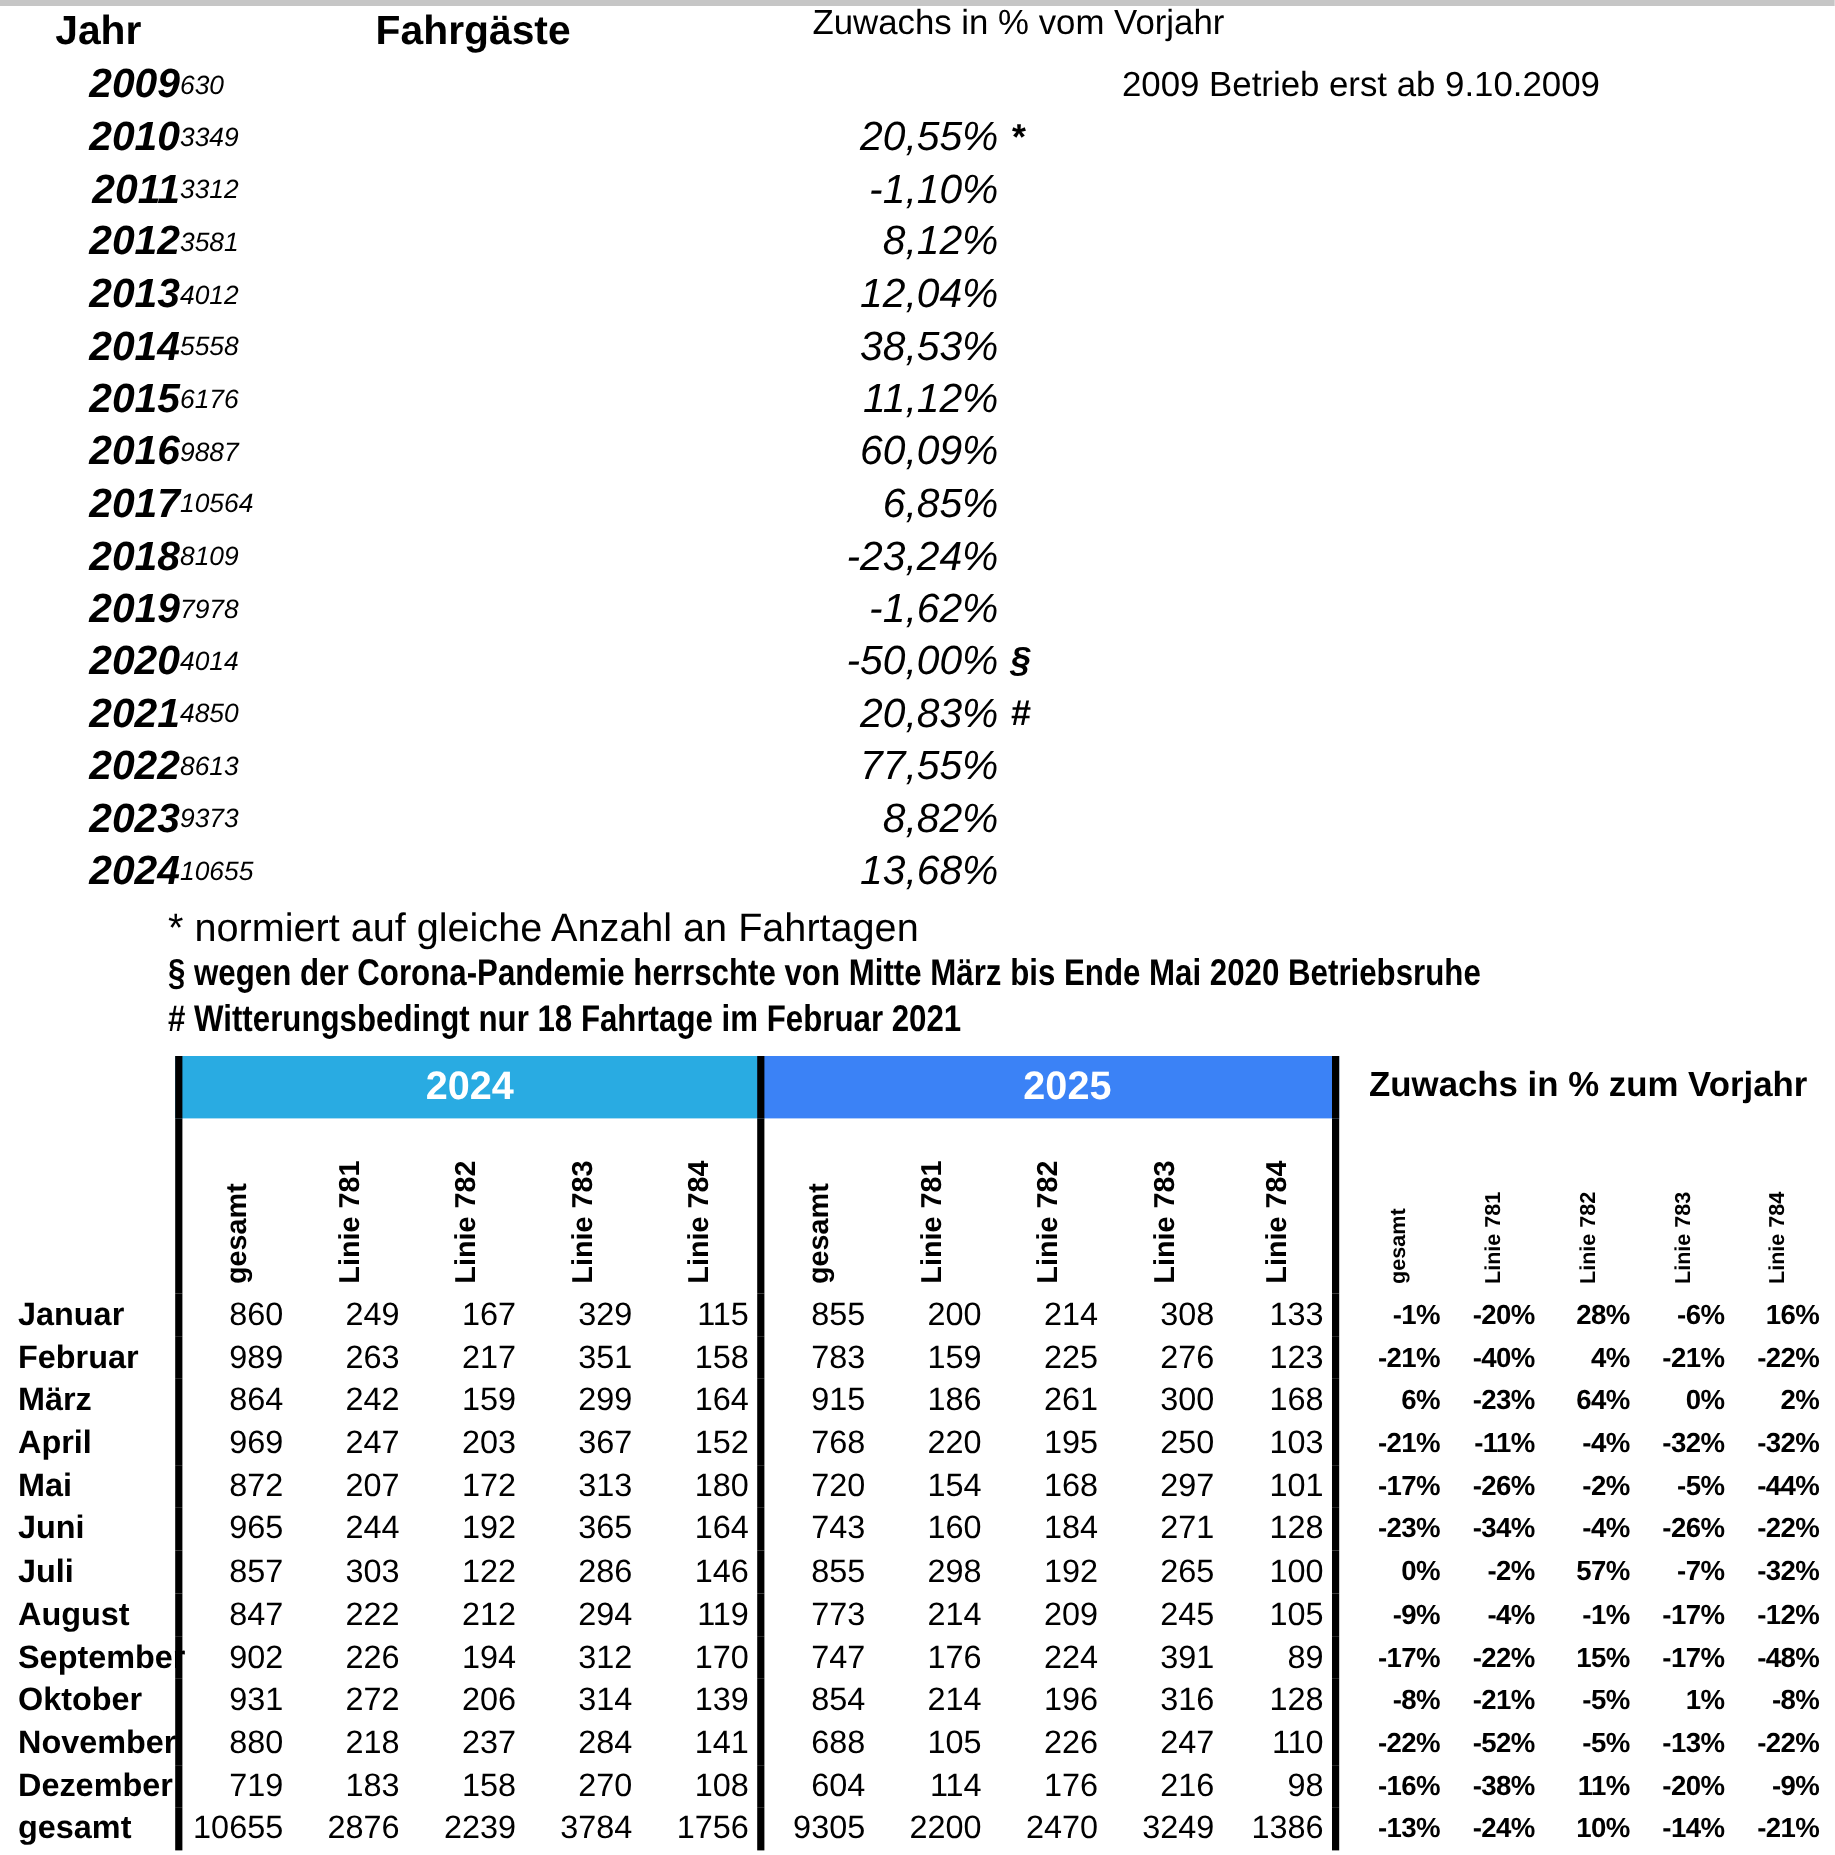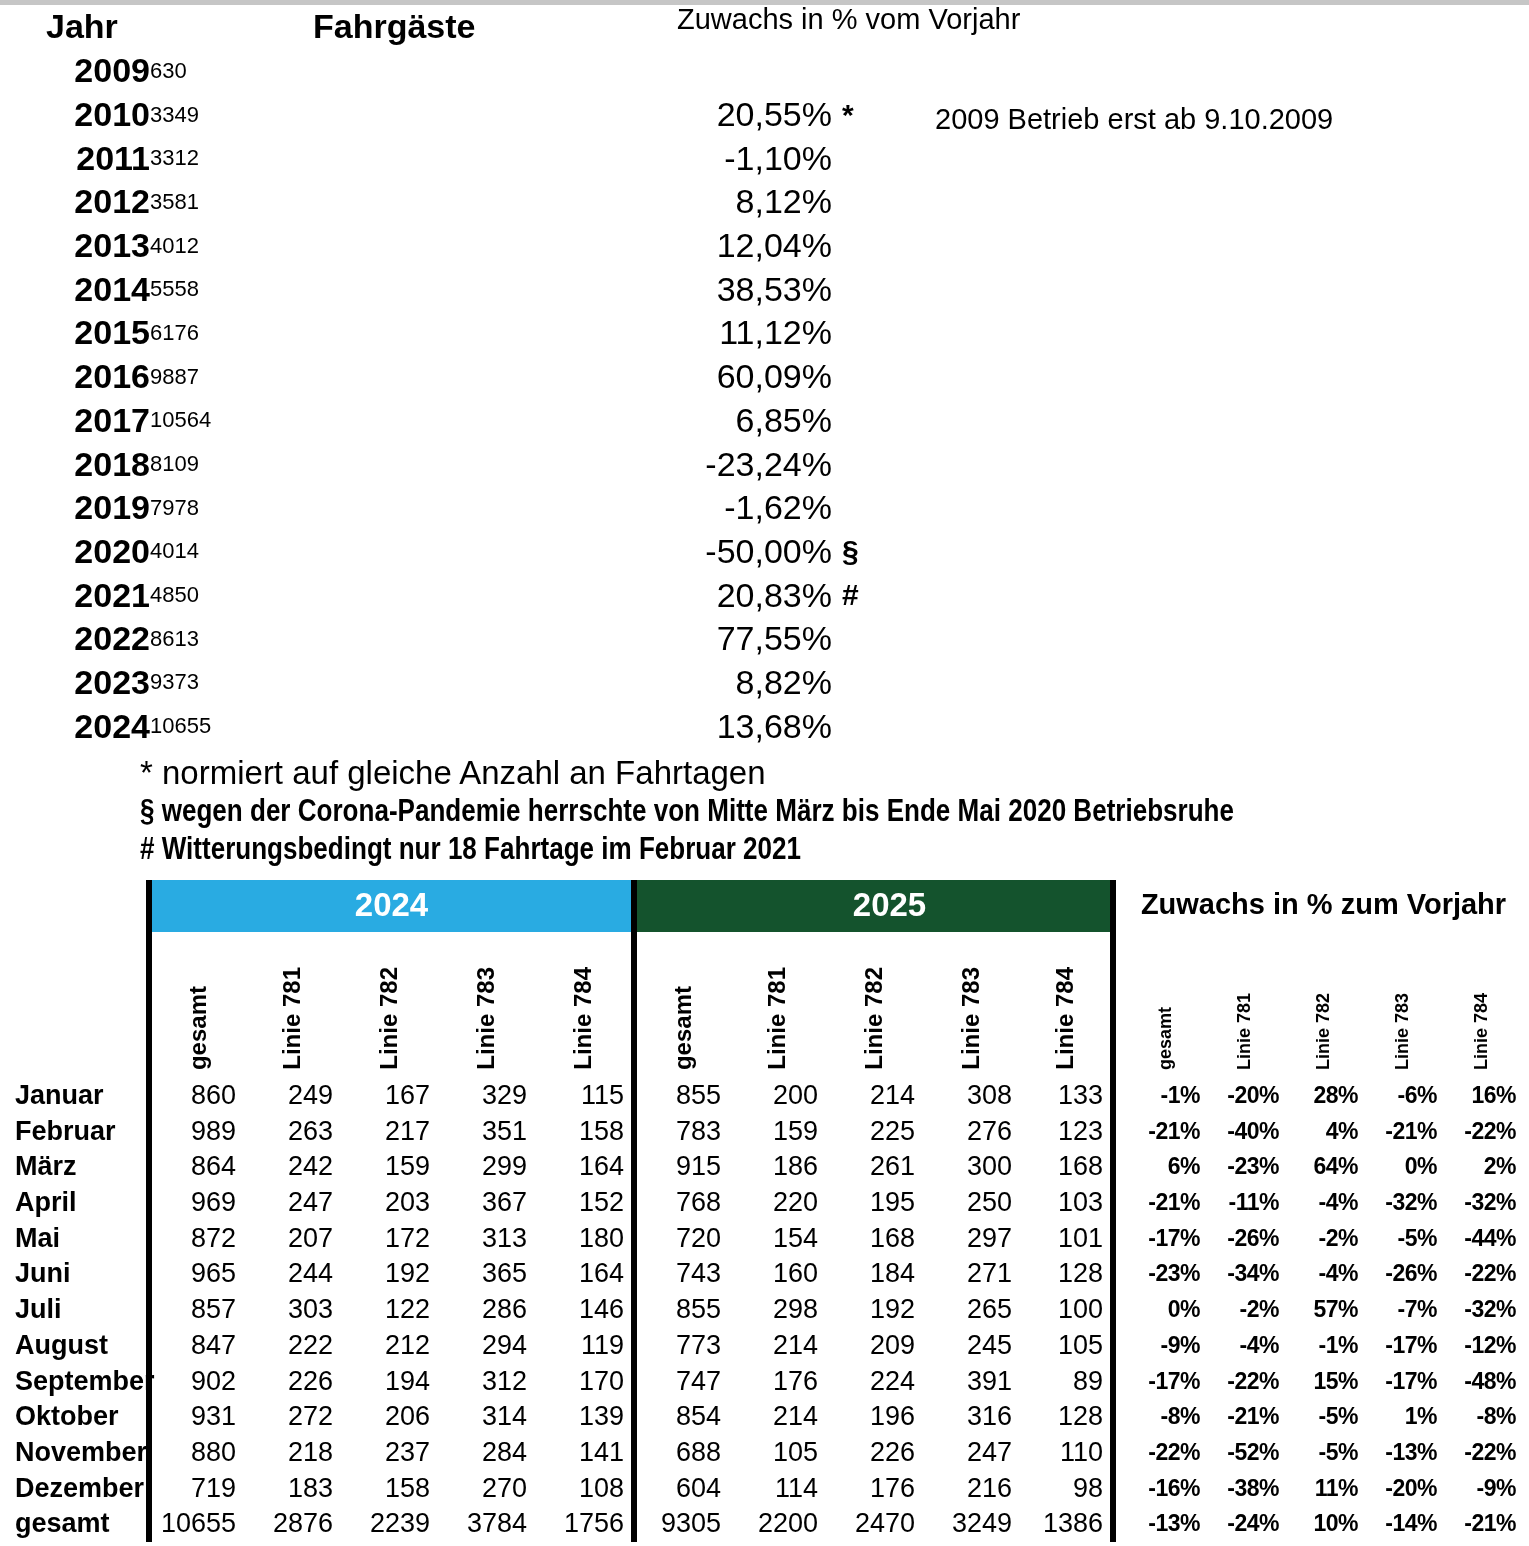--- a/index.html
+++ b/index.html
@@ -8,22 +8,22 @@
     font-family:"Liberation Sans", sans-serif;color:#000;position:relative;
   }
   .topstrip{position:absolute;top:0;left:0;width:1529px;height:5px;background:#c6c6c6;}
 
   
   #yearly{position:absolute;top:5px;left:0;width:1421px;}
   .yhead{position:relative;height:44px;}
   .yhead .h-jahr{position:absolute;left:46px;top:2px;font-weight:bold;font-size:34px;}
   .yhead .h-fahr{position:absolute;left:313px;top:2px;font-weight:bold;font-size:34px;}
   .yhead .h-zuw{position:absolute;left:645px;top:-2px;font-size:29px;margin-left:32px;}
-  .note2009{position:absolute;left:935px;top:50px;font-size:29px;white-space:nowrap;margin-top:48px;}
-  .yrow{display:grid;grid-template-columns:150px 390px 292px 60px;height:43.7px;align-items:center;}
+  .note2009{position:absolute;left:935px;top:50px;font-size:29px;white-space:nowrap;}
+  .yrow{display:grid;grid-template-columns:150px 390px 292px 60px;height:43.7px;align-items:center;font-style:italic;}
   .yc-year{text-align:right;font-weight:bold;font-size:34px;}
   .yc-pass{text-align:left;font-size:22px;}
   .yc-chg{text-align:right;font-size:34px;}
   .yc-sym{text-align:left;padding-left:10px;font-size:30px;font-weight:bold;}
   .footnotes{margin-left:140px;margin-top:6px;}
   .fn{font-size:33px;line-height:38px;white-space:nowrap;}
   .fn.bold{font-weight:bold;font-size:31px;transform:scaleX(0.84);transform-origin:left center;}
 
   
   #monthly{
@@ -156,21 +156,21 @@
   <div class="footnotes" id="footnotes">
       <div class="fn">* normiert auf gleiche Anzahl an Fahrtagen</div>
       <div class="fn bold">§ wegen der Corona-Pandemie herrschte von Mitte März bis Ende Mai 2020 Betriebsruhe</div>
       <div class="fn bold"># Witterungsbedingt nur 18 Fahrtage im Februar 2021</div>
     </div>
 </div>
 
 <div id="monthly">
     <div></div>
     <div class="bar bL" style="grid-column: span 5; background: rgb(41, 171, 226);">2024</div>
-    <div class="bar bL bR" style="grid-column: span 5; background: #14532d; padding-left: 32px;">2025</div>
+    <div class="bar bL bR" style="grid-column: span 5; background: #3b82f6; padding-left: 32px;">2025</div>
     <div></div>
     <div class="ztitle" style="grid-column: span 5;">Zuwachs in % zum Vorjahr</div>
     <div></div>
     <div class="vl bL">
       <span>gesamt</span>
     </div>
     <div class="vl">
       <span>Linie 781</span>
     </div>
     <div class="vl">

